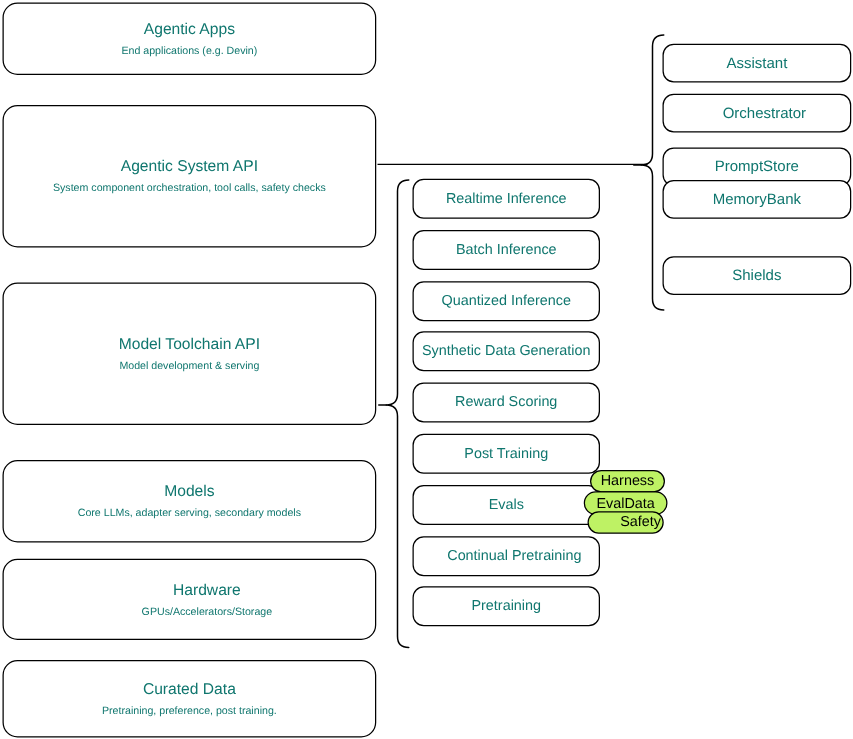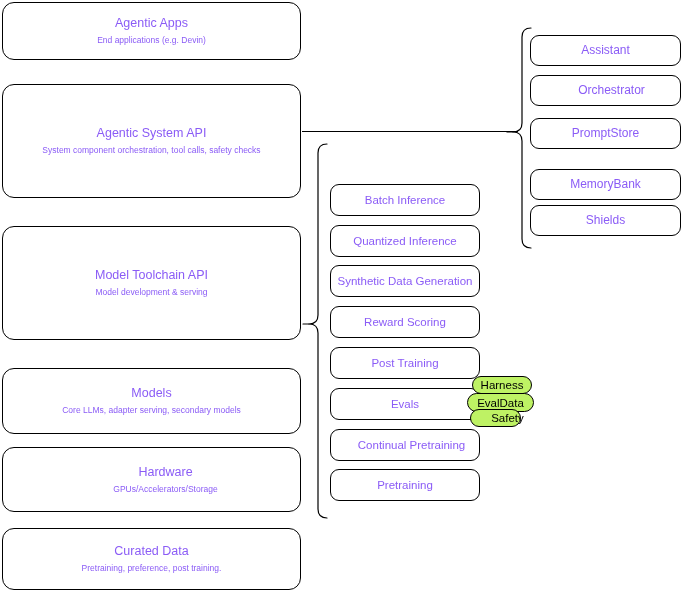--- a/index.html
+++ b/index.html
@@ -25,21 +25,21 @@
     position: absolute;
     box-sizing: border-box;
     border: 1px solid #000000;
     border-radius: 10px;
     background: #ffffff;
     display: flex;
     flex-direction: column;
     align-items: center;
     justify-content: center;
     text-align: center;
-    color: #8b5cf6;
+    color: #0f766e;
   }
   .node .title {
     font-size: 12.5px;
     line-height: 15px;
     white-space: nowrap;
   }
   .node .subtitle {
     font-size: 8.5px;
     line-height: 12px;
     margin-top: 3px;
@@ -142,20 +142,23 @@
     </svg>
   </div>
 
   <div class="brace" style="left:506px; top:27px; width:26px; height:222px;">
     <svg width="26" height="222" viewBox="0 0 26 222" fill="none" xmlns="http://www.w3.org/2000/svg">
       <path d="M25 1 C19 1 16 4 16 10 L16 96 C16 102 13 105 7 105 C13 105 16 108 16 114 L16 212 C16 218 19 221 25 221" stroke="#000000" stroke-width="1.2" fill="none" stroke-linecap="round" stroke-linejoin="round"></path>
       <path d="M7 105 L1 105" stroke="#000000" stroke-width="1.2" stroke-linecap="round"></path>
     </svg>
   </div>
 
+  <div class="node mid-node" style="top:143px;">
+    <div class="title">Realtime Inference</div>
+  </div>
   <div class="node mid-node" style="top:184px;">
     <div class="title">Batch Inference</div>
   </div>
   <div class="node mid-node" style="top:225px;">
     <div class="title">Quantized Inference</div>
   </div>
   <div class="node mid-node" style="top:265px;">
     <div class="title">Synthetic Data Generation</div>
   </div>
   <div class="node mid-node" style="top:306px;">
@@ -173,33 +176,33 @@
   <div class="node mid-node" style="top:469px;">
     <div class="title">Pretraining</div>
   </div>
 
   <div class="pill" style="left:472px; top:376px; width:60px; height:18px;">
     <span>Harness</span>
   </div>
   <div class="pill" style="left:467px; top:393px; width:67px; height:19px;text-align:center;">
     <span>EvalData</span>
   </div>
-  <div class="pill" style="left:470px; top:409px; width:51px; height:18px;padding-left:24px;">
+  <div class="pill" style="left:470px; top:409px; width:61px; height:18px;padding-left:24px;">
     <span>Safety</span>
   </div>
 
   <div class="node right-node" style="top:35px;">
     <div class="title">Assistant</div>
   </div>
   <div class="node right-node" style="top:75px;padding-left:12px;">
     <div class="title">Orchestrator</div>
   </div>
   <div class="node right-node" style="top:118px;">
     <div class="title">PromptStore</div>
   </div>
-  <div class="node right-node" style="top:169px;text-align:center;">
+  <div class="node right-node" style="top:144px;text-align:center;">
     <div class="title">MemoryBank</div>
   </div>
   <div class="node right-node" style="top:205px;">
     <div class="title">Shields</div>
   </div>
 
 </div>
 
 </body></html>

